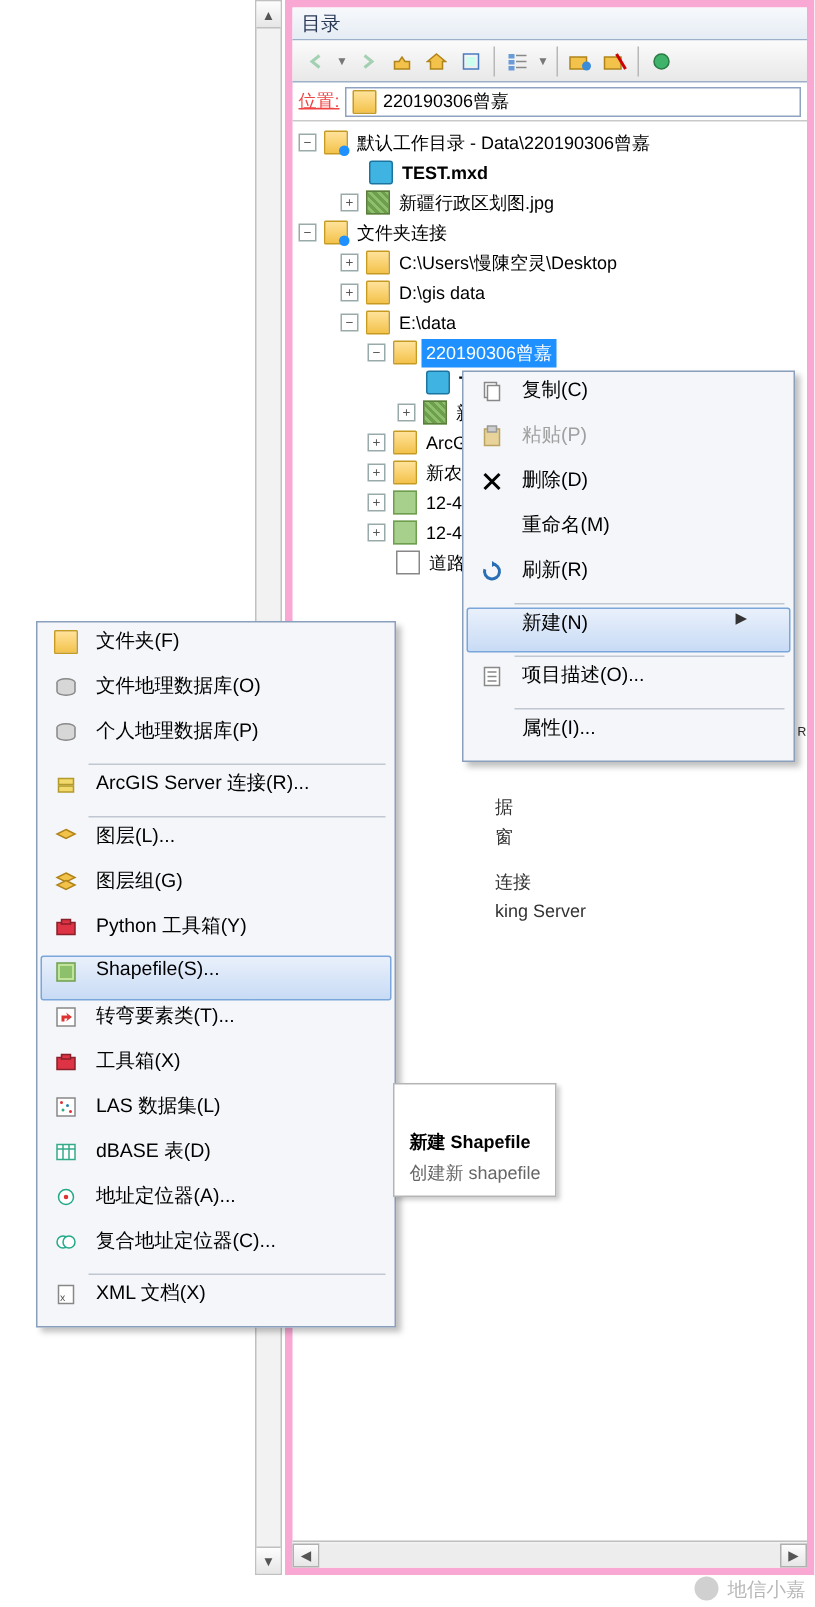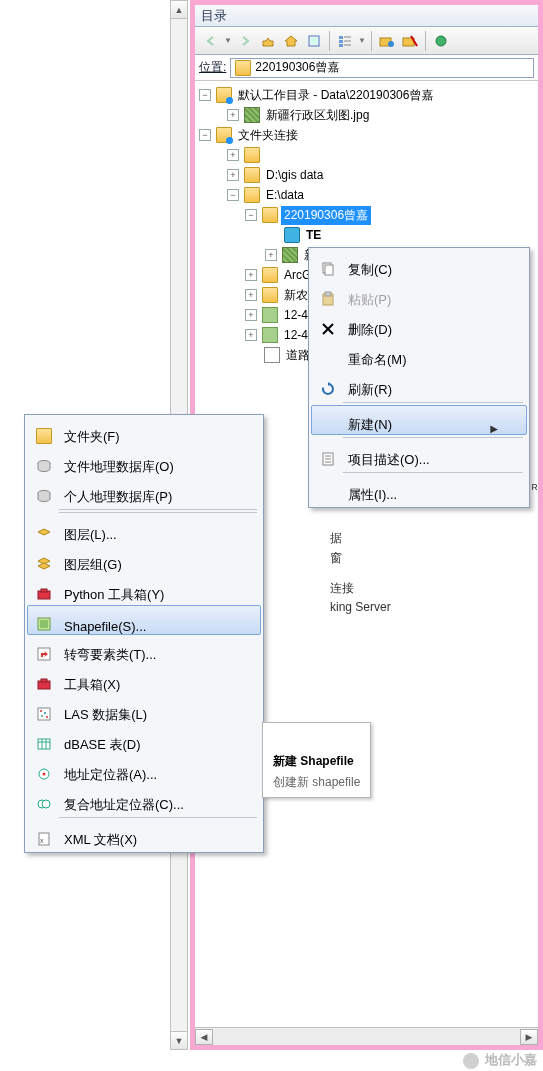--- a/index.html
+++ b/index.html
@@ -50,21 +50,21 @@
   .tb-btn.disabled { opacity: 0.45; }
   .tb-sep { width:1px; height:20px; background:#b8b8b8; margin:0 2px; }
   .location-bar {
     height: 26px;
     display: flex;
     align-items: center;
     border-bottom: 1px solid #c9c9c9;
     padding: 0 4px;
     gap: 4px;
   }
-  .location-label { color:#0f172a;text-decoration:underline; }
+  .location-label { color:#ef4444;text-decoration:underline; }
   .location-field {
     flex:1;
     height: 20px;
     border: 1px solid #8fa3c0;
     background:#fff;
     display:flex;
     align-items:center;
     padding:0 4px;
     gap:4px;
   }
@@ -109,21 +109,21 @@
     position:absolute;
     border:1px solid #8a9fbb;
     background:#f4f6f9;
     box-shadow: 3px 3px 4px rgba(0,0,0,0.25);
     font-size:13px;
     padding:2px;
     z-index:10;
   }
   .ctx-item {
     display:flex;
-    align-items:flex-end;
+    align-items:flex-start;
     height:30px;
     padding:0 28px 0 6px;
     gap:10px;
     border:1px solid transparent;
     border-radius:2px;
   }
   .ctx-item .ctx-icon { width:20px; height:20px; display:flex;align-items:center;justify-content:center; }
   .ctx-item.highlight {
     background: linear-gradient(#e9f0fb,#c8dbf5);
     border:1px solid #7ba6dc;
@@ -170,21 +170,21 @@
     border:1px solid #c0c0c0; background:#f2f2f2;
     display:flex; flex-direction:column;
   }
   .left-scroll .btn{height:18px;border-bottom:1px solid #c0c0c0;background:linear-gradient(#fdfdfd,#e6e6e6);display:flex;align-items:center;justify-content:center;font-size:9px;color:#555;}
   .left-scroll .track{flex:1;}
   .left-scroll .btn.bottom{border-top:1px solid #c0c0c0;border-bottom:none;}
   
   .watermark {
     position:absolute; right:6px; bottom:2px;
     color:#b8b8b8; font-size:13px;
-    display:flex; align-items:flex-end; gap:6px;font-weight:bold;
+    display:flex; align-items:flex-start; gap:6px;
   }
   .watermark .wmico{width:16px;height:16px;border-radius:50%;background:#d0d0d0;}
 </style>
 </head>
 <body>
 
 <div class="left-scroll">
   <div class="btn">▲</div>
   <div class="track"></div>
   <div class="btn bottom">▼</div>
@@ -262,33 +262,39 @@
     </div>
   </div>
 
   <div class="tree">
     <div class="tree-item">
       <span class="expander">−</span>
       <span class="ico ico-folder-link"></span>
       <span class="tree-label">默认工作目录 - Data\220190306曾嘉</span>
     </div>
     <div class="tree-item" style="padding-left:28px;">
+      <span class="expander empty"></span>
+      <span class="ico ico-mxd"></span>
+      <span class="tree-label" style="font-weight:bold">TEST.mxd</span>
+    </div>
+    <div class="tree-item" style="padding-left:28px;">
       <span class="expander">+</span>
       <span class="ico ico-raster"></span>
       <span class="tree-label">新疆行政区划图.jpg</span>
     </div>
 
     <div class="tree-item">
       <span class="expander">−</span>
       <span class="ico ico-folder-link"></span>
       <span class="tree-label">文件夹连接</span>
     </div>
     <div class="tree-item" style="padding-left:28px;">
       <span class="expander">+</span>
       <span class="ico ico-folder"></span>
+      <span class="tree-label">C:\Users\慢陳空灵\Desktop</span>
     </div>
     <div class="tree-item" style="padding-left:28px;">
       <span class="expander">+</span>
       <span class="ico ico-folder"></span>
       <span class="tree-label">D:\gis data</span>
     </div>
     <div class="tree-item" style="padding-left:28px;">
       <span class="expander">−</span>
       <span class="ico ico-folder"></span>
       <span class="tree-label">E:\data</span>
@@ -434,20 +440,29 @@
   <div class="ctx-item">
     <span class="ctx-icon">
         <svg width="16" height="16">
           <ellipse cx="8" cy="5" rx="6" ry="2.5" fill="#d7d7d7" stroke="#888"></ellipse>
           <path d="M2 5 v6 a6 2.5 0 0 0 12 0 v-6" fill="#d7d7d7" stroke="#888"></path>
         </svg>
       </span>
     <span>个人地理数据库(P)</span>
   </div>
   <div class="ctx-sep"></div>
+  <div class="ctx-item">
+    <span class="ctx-icon">
+        <svg width="16" height="16">
+          <rect x="3" y="4" width="10" height="4" fill="#f2d96b" stroke="#b39a2a"></rect>
+          <rect x="3" y="9" width="10" height="4" fill="#f2d96b" stroke="#b39a2a"></rect>
+        </svg>
+      </span>
+    <span>ArcGIS Server 连接(R)...</span>
+  </div>
   <div class="ctx-sep"></div>
   <div class="ctx-item">
     <span class="ctx-icon">
         <svg width="16" height="16">
           <path d="M8 3 l6 3 -6 3 -6 -3 z" fill="#f3c24b" stroke="#b0841a"></path>
         </svg>
       </span>
     <span>图层(L)...</span>
   </div>
   <div class="ctx-item">

